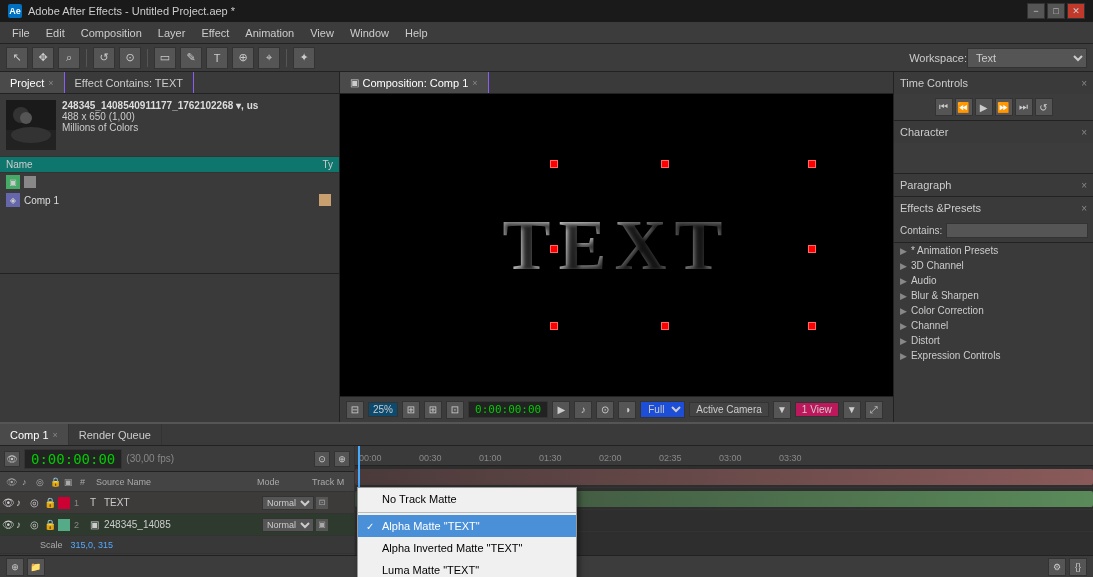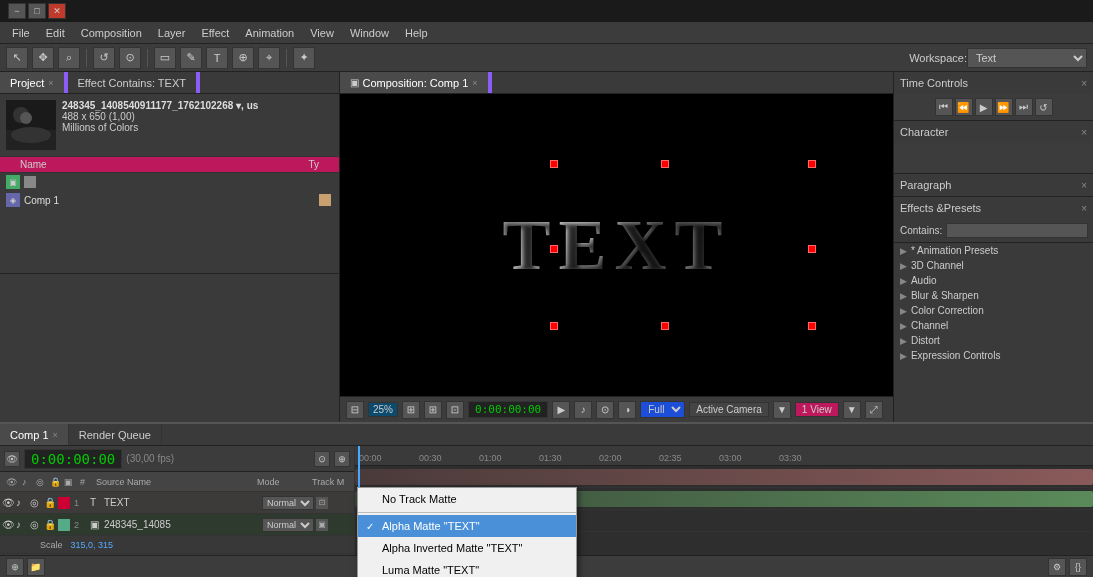--- a/index.html
+++ b/index.html
@@ -145,21 +145,21 @@
       border-bottom: 1px solid #222;
     }
     .panel-tab {
       padding: 0 10px;
       color: #ccc;
       font-size: 11px;
       cursor: pointer;
       height: 100%;
       display: flex;
       align-items: center;
-      border-right: 4px solid #8b5cf6;
+      border-right: 1px solid #8b5cf6;
       text-align: center;
     }
     .panel-tab.active {
       background: #4a4a4a;
       color: #fff;
     }
     .panel-tab-close {
       margin-left: 4px;
       color: #888;
       font-size: 9px;
@@ -185,22 +185,22 @@
       flex-shrink: 0;
       overflow: hidden;
     }
     .project-info { font-size: 10px; color: #ccc; }
     .project-info .filename { font-weight: bold; font-size: 10px; color: #ddd; }
 
     
     .project-list-header {
       display: flex;
       align-items: center;
-      padding: 2px 20px;
-      background: #be185d;
+      padding: 2px 6px;
+      background: #0f766e;
       border-bottom: 1px solid #333;
       border-top: 1px solid #333;
     }
     .col-name { flex: 1; font-size: 10px; color: #ccc; }
     .col-type { width: 20px; font-size: 10px; color: #ccc; text-align: right; }
     .project-items { overflow-y: auto; }
     .project-item {
       display: flex;
       align-items: center;
       padding: 2px 6px;
@@ -645,20 +645,24 @@
     .dropdown-separator {
       height: 1px;
       background: #bbb;
       margin: 2px 0;
     }
   </style>
 </head>
 <body>
 
 <div id="title-bar">
+  <div id="title-bar-left">
+    <div id="app-icon">Ae</div>
+    <span id="title-text">Adobe After Effects - Untitled Project.aep *</span>
+  </div>
   <div id="window-controls">
     <div class="win-btn">−</div>
     <div class="win-btn">□</div>
     <div class="win-btn close">✕</div>
   </div>
 </div>
 
 <div id="menu-bar">
   <span class="menu-item">File</span>
   <span class="menu-item">Edit</span>

